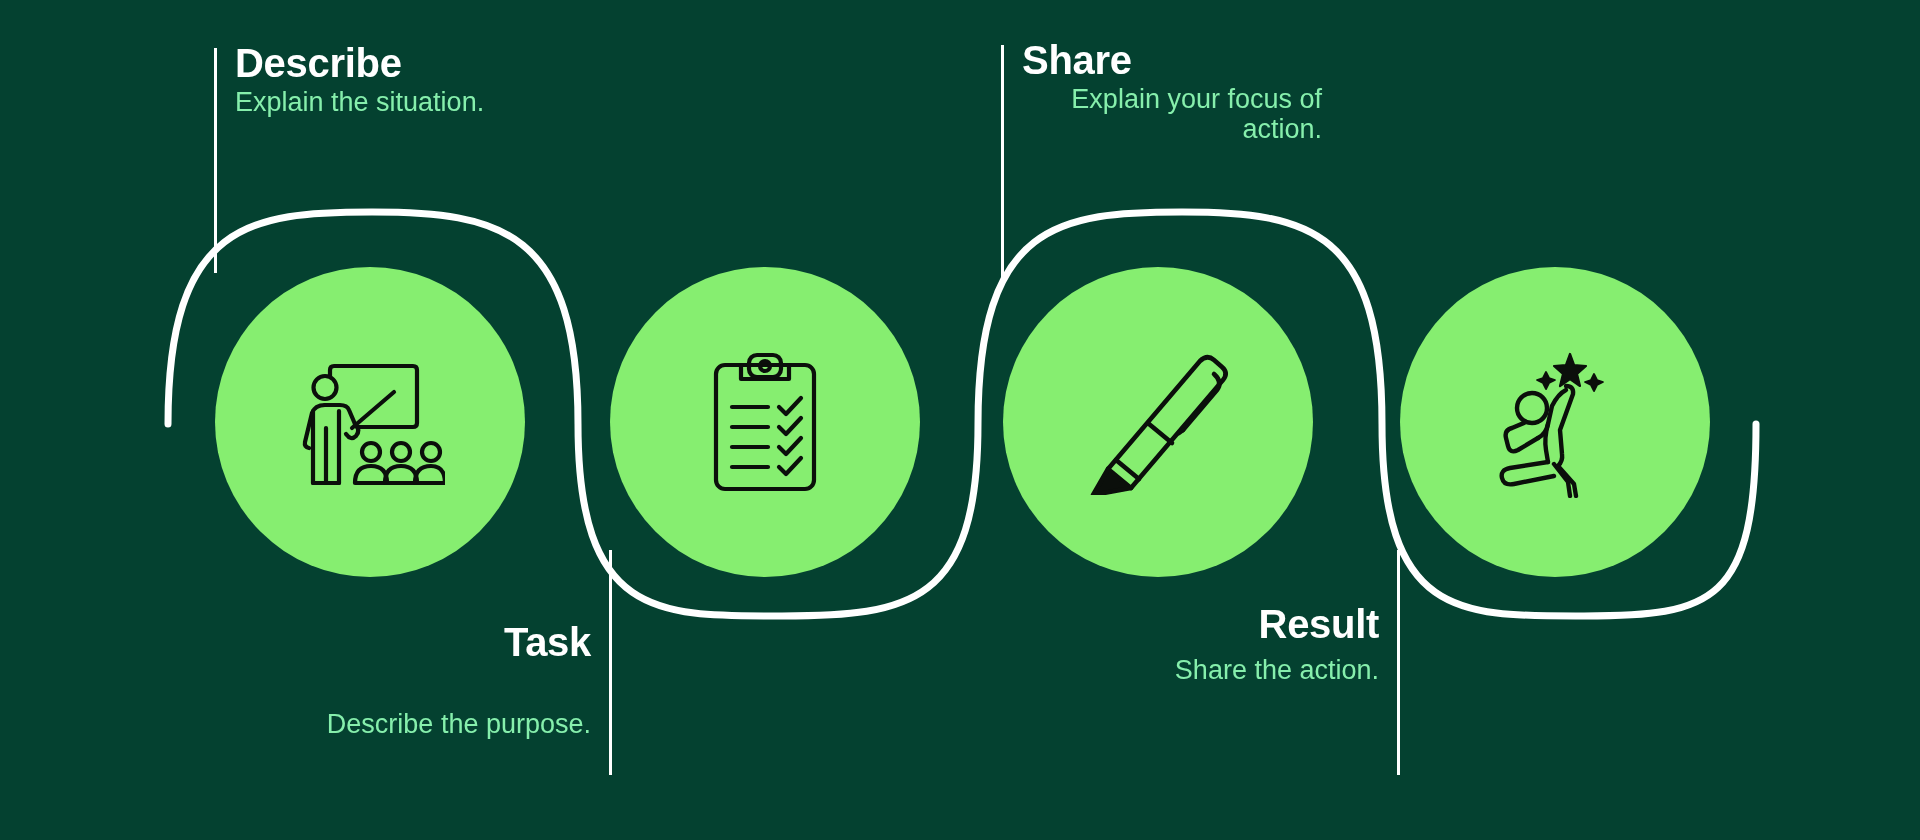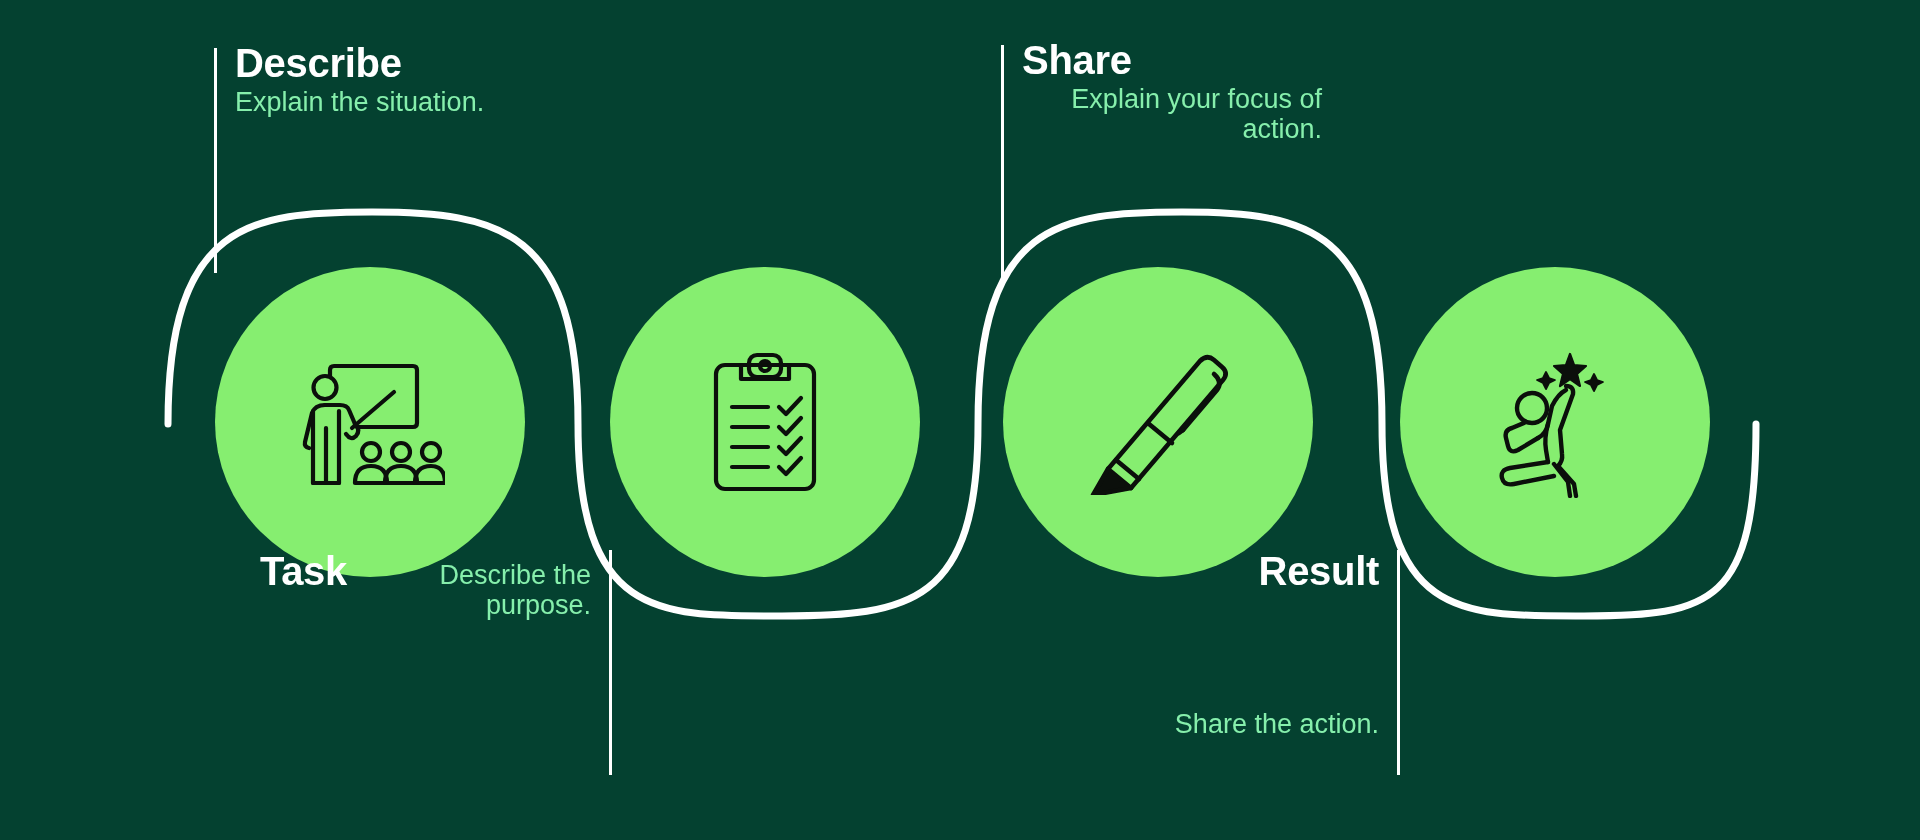--- a/index.html
+++ b/index.html
@@ -58,23 +58,23 @@
     text-align: right;
   }
   .callout.bottom .callout-sub {
     margin-top: 10px;
   }
 
   
   #callout-situation { left: 214px; top: 48px;  height: 225px; }
   #callout-action    { left: 1001px; top: 45px; height: 235px; }
   #callout-task      { left: 260px; top: 550px; width: 352px; height: 225px;
-                       display: flex; justify-content: flex-end; }
+                       display: flex; flex-direction: column; justify-content: flex-end; gap: 36px; }
   #callout-result    { left: 1090px; top: 550px; width: 310px; height: 225px;
-                       display: flex; flex-direction: column; justify-content: space-between; }
+                       display: flex; flex-direction: column; justify-content: center; }
   #callout-task .callout-title,
   #callout-result .callout-title { margin-bottom: 0; }
   #callout-task .callout-sub,
   #callout-result .callout-sub { margin-bottom: 36px; }
   #callout-situation .callout-title,
   #callout-action .callout-title { margin-top: -6px; }
 
   .node {
     position: absolute;
     border-radius: 50%;

